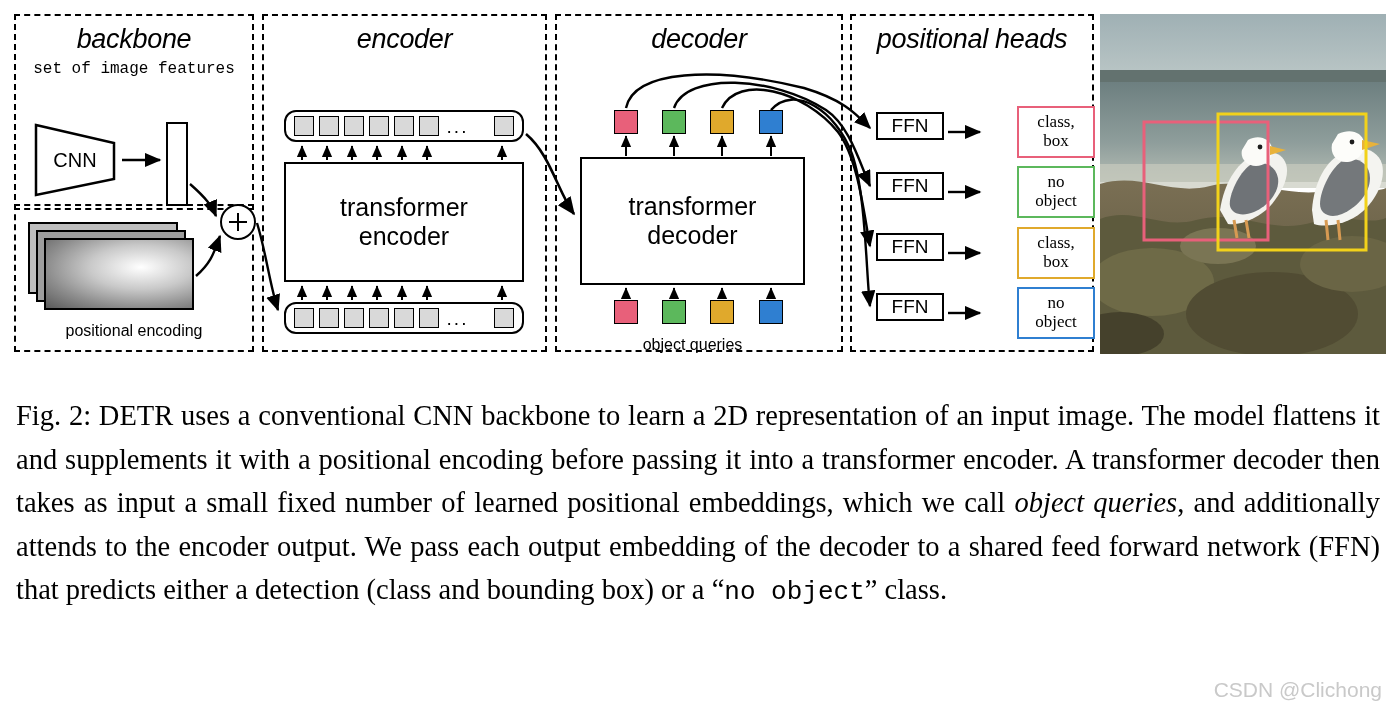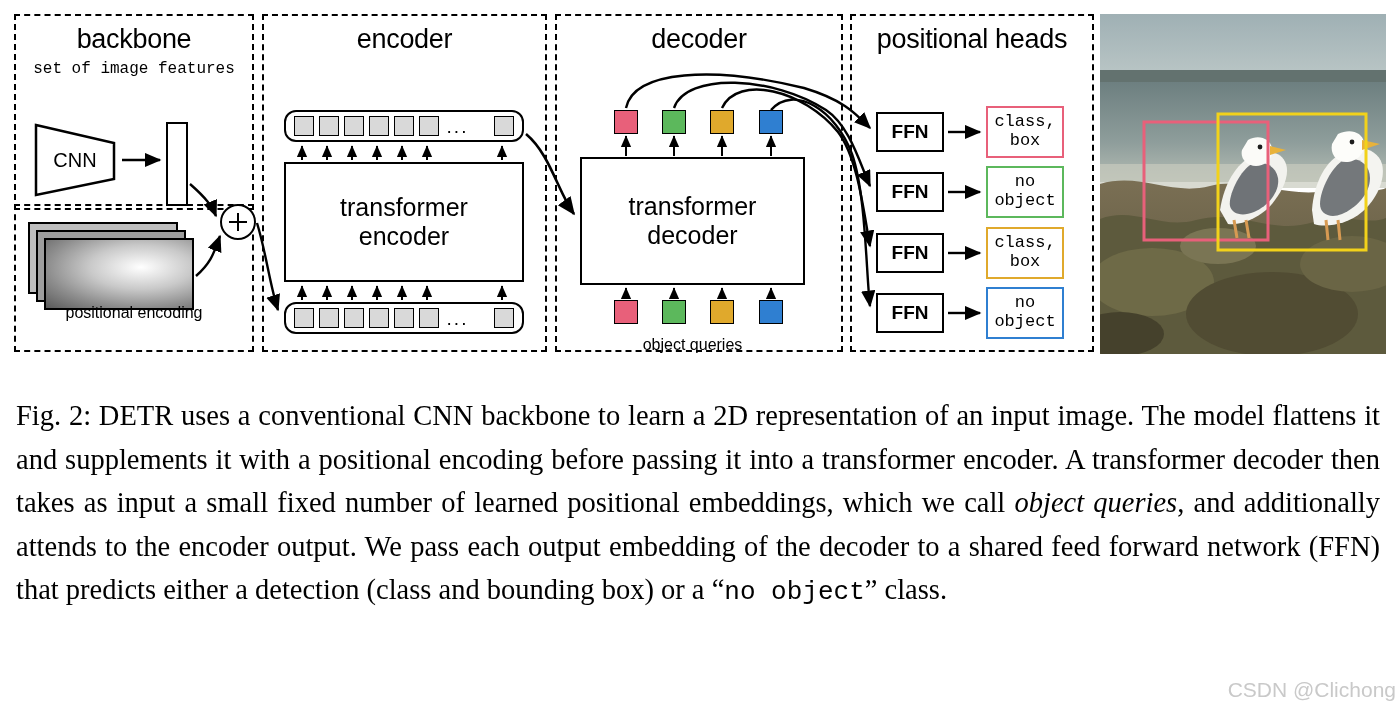--- a/index.html
+++ b/index.html
@@ -33,20 +33,21 @@
   .panel-title {
     position: absolute;
     left: 0;
     right: 0;
     top: 8px;
     text-align: center;
     font-size: 27px;
     font-family: "Liberation Sans", sans-serif;
     font-weight: 400;
     letter-spacing: -0.3px;
+    font-style: italic;
   }
 
   
   #panel-backbone { left: 0px; top: 0px; width: 240px; height: 196px; }
   #panel-posenc  { left: 0px; top: 190px; width: 240px; height: 148px; }
   #panel-encoder { left: 248px; top: 0px; width: 285px; height: 338px; }
   #panel-decoder { left: 541px; top: 0px; width: 288px; height: 338px; }
   #panel-heads   { left: 836px; top: 0px; width: 244px; height: 338px; }
 
   .sub-caption {
@@ -155,45 +156,45 @@
     position: absolute;
     width: 24px;
     height: 24px;
     border: 1.6px solid #000;
     box-sizing: border-box;
   }
 
   .ffn {
     position: absolute;
     width: 68px;
-    height: 40px;
+    height: 28px;
     border: 2px solid #000;
     background: #fff;
     box-sizing: border-box;
     display: flex;
     align-items: center;
     justify-content: center;
     font-size: 19px;
     font-family: "Liberation Sans", sans-serif;
-    font-weight: bold;
   }
   .pred {
     position: absolute;
     width: 78px;
     height: 52px;
     border: 2.5px solid #000;
     background: #fff;
     box-sizing: border-box;
     display: flex;
     align-items: center;
     justify-content: center;
     text-align: center;
     font-size: 17px;
-    font-family: Liberation Mono, monospace;
+    font-family: Liberation Serif, serif;
     line-height: 1.1;
+    margin-left: 31px;
   }
 
   #svg-arrows {
     position: absolute;
     left: 0; top: 0;
     width: 1372px; height: 340px;
     pointer-events: none;
   }
 
   
@@ -219,21 +220,21 @@
     font-family: "Liberation Serif", serif;
   }
   #caption .mono {
     font-family: "Liberation Mono", monospace;
     font-size: 26px;
   }
   #caption .ital { font-style: italic; }
 
   #watermark {
     position: absolute;
-    right: 4px;
+    right: 18px;
     bottom: 8px;
     font-size: 21px;
     color: #c9c9c9;
     font-family: "Liberation Sans", sans-serif;
   }
 </style>
 </head>
 <body>
 
 <div id="figure">
@@ -260,21 +261,21 @@
   <div id="cnn-label">CNN</div>
 
   <div class="feat-bar" style="left:152px; top:108px; width:22px; height:84px;"></div>
 
   <div id="plus-circle"></div>
 
   <div class="stack-map" id="map3"></div>
   <div class="stack-map" id="map2"></div>
   <div class="stack-map" id="map1"></div>
 
-  <div class="sub-caption" style="left:14px; top:290px; width:212px;">positional encoding</div>
+  <div class="sub-caption" style="left:14px; top:308px; width:212px;">positional encoding</div>
 
   <div class="token-row" style="left:270px; top:96px; width:240px; height:32px;">
     <div class="token" style="left:8px;  top:4px;"></div>
     <div class="token" style="left:33px; top:4px;"></div>
     <div class="token" style="left:58px; top:4px;"></div>
     <div class="token" style="left:83px; top:4px;"></div>
     <div class="token" style="left:108px;top:4px;"></div>
     <div class="token" style="left:133px;top:4px;"></div>
     <div class="ellipsis" style="left:160px; top:9px;">···</div>
     <div class="token" style="left:208px;top:4px;"></div>

